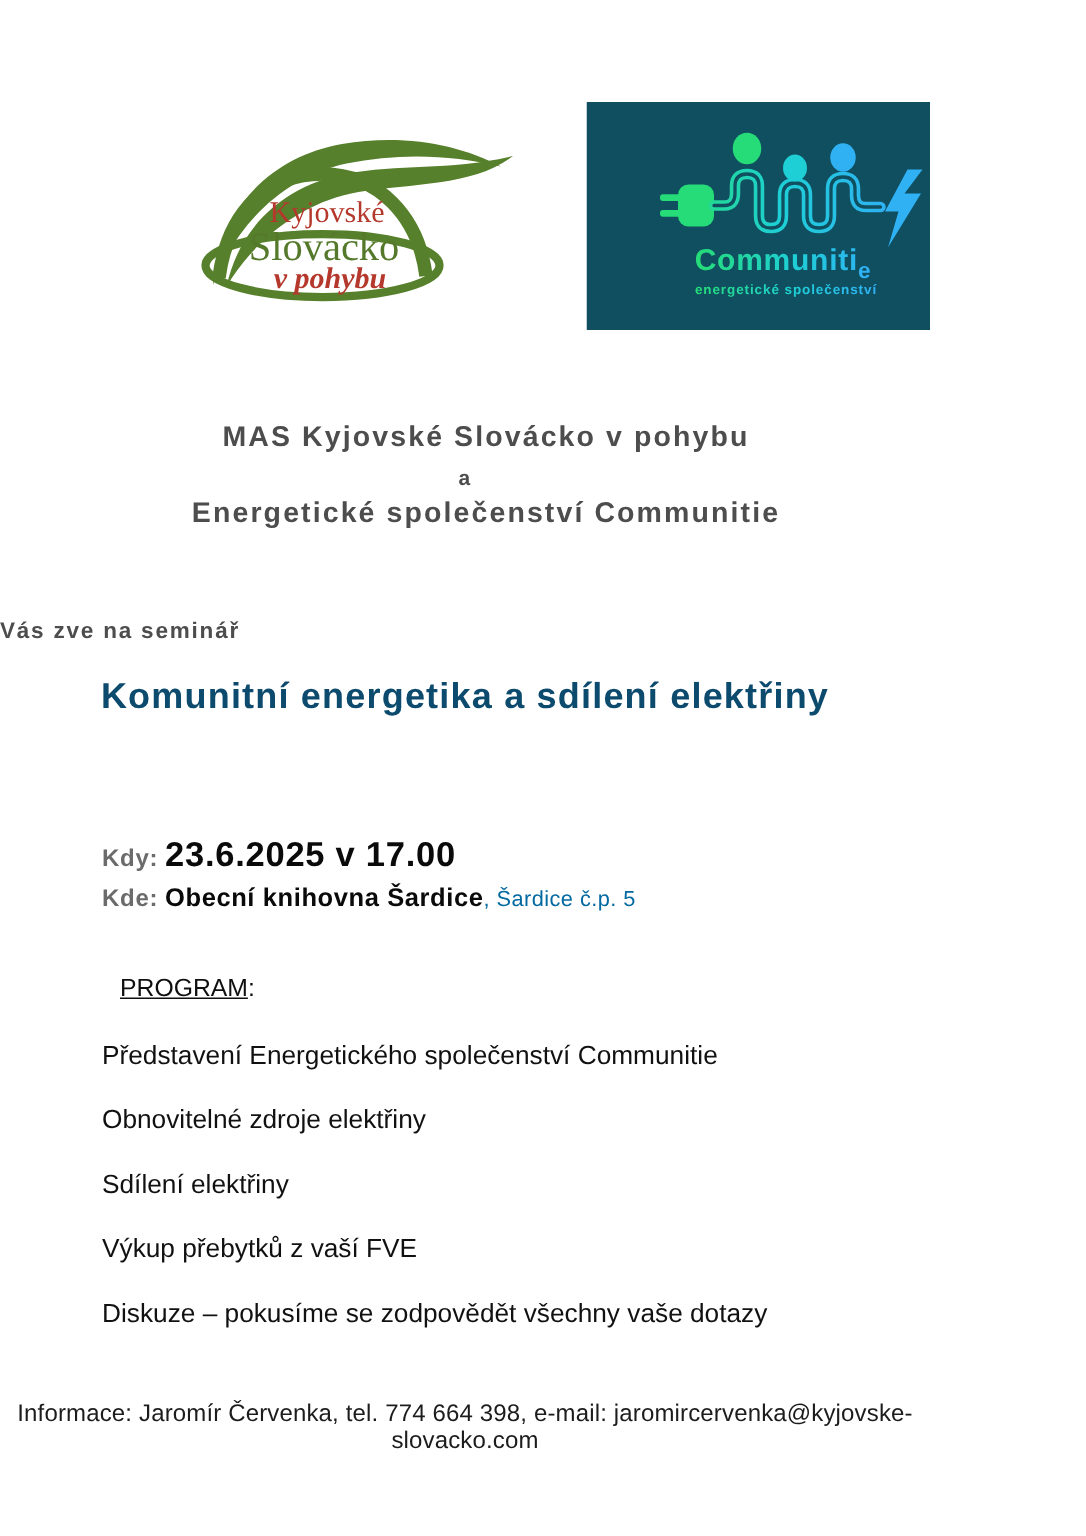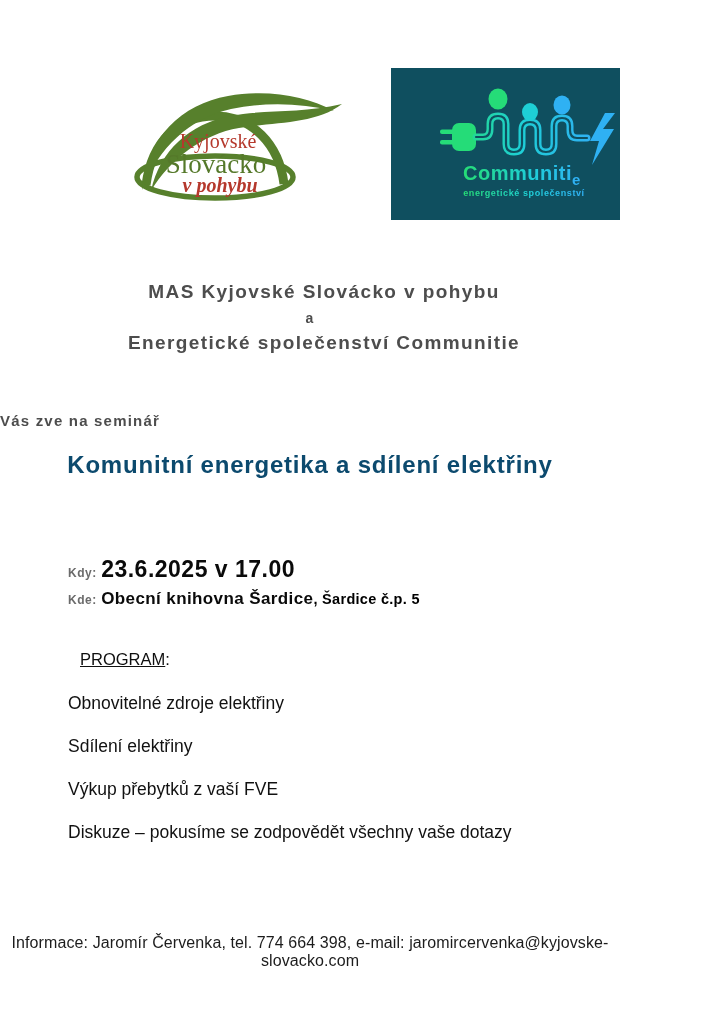--- a/index.html
+++ b/index.html
@@ -20,24 +20,24 @@
   .org-block{position:absolute;left:0;top:281px;width:100%;text-align:center;color:#4d4d4d;font-weight:bold;}
   .org-line{font-size:19px;letter-spacing:1.4px;margin-left:28px;}
   .org-conj{font-size:14px;letter-spacing:1px;margin:7px 0 6px 0;}
   .invite-lead{position:absolute;left:0;top:412px;width:100%;text-align:left;
     color:#4d4d4d;font-weight:bold;font-size:15px;letter-spacing:1.2px;}
   .invite-title{position:absolute;left:0;top:451px;width:100%;text-align:center;
     color:#0c4a6e;font-weight:bold;font-size:24px;letter-spacing:0.8px;}
   
   .detail-when{position:absolute;left:68px;top:556px;}
   .detail-where{position:absolute;left:68px;top:589px;}
-  .detail-label{font-size:12px;font-weight:bold;color:#6b6b6b;letter-spacing:0.5px;}
+  .detail-label{font-size:16px;font-weight:bold;color:#6b6b6b;letter-spacing:0.5px;}
   .when-value{font-size:23px;font-weight:bold;color:#0a0a0a;letter-spacing:0.5px;}
   .where-value{font-size:17px;font-weight:bold;color:#0a0a0a;letter-spacing:0.4px;margin-top:22px;}
-  .where-suffix{font-size:14.5px;font-weight:bold;color:#000000;letter-spacing:0.3px;}
+  .where-suffix{font-size:14.5px;font-weight:normal;color:#0369a1;letter-spacing:0.3px;}
   
   .program-heading{position:absolute;left:68px;top:650px;font-size:16.5px;color:#0f0f0f;margin-left:12px;}
   .program-heading .u{text-decoration:underline;}
   .program-list{position:absolute;left:68px;top:694px;width:600px;}
   .program-item{font-size:17.5px;color:#111111;margin-bottom:25px;line-height:18px;}
   
   .footer-note{position:absolute;left:0;top:934px;width:100%;text-align:center;
     font-size:16px;color:#1c1c1c;letter-spacing:0.1px;}
 </style>
 </head>
@@ -106,20 +106,21 @@
     <span class="detail-label">Kdy:</span>
     <span class="when-value">23.6.2025 v 17.00</span>
   </div>
   <div class="detail-where">
     <span class="detail-label">Kde:</span>
     <span class="where-value">Obecní knihovna Šardice</span><span class="where-suffix">, Šardice č.p. 5</span>
   </div>
 
   <div class="program-heading"><span class="u">PROGRAM</span><span>:</span></div>
   <div class="program-list">
+    <div class="program-item">Představení Energetického společenství Communitie</div>
     <div class="program-item">Obnovitelné zdroje elektřiny</div>
     <div class="program-item">Sdílení elektřiny</div>
     <div class="program-item">Výkup přebytků z vaší FVE</div>
     <div class="program-item">Diskuze – pokusíme se zodpovědět všechny vaše dotazy</div>
   </div>
 
   <div class="footer-note">Informace: Jaromír Červenka, tel. 774 664 398, e-mail: jaromircervenka@kyjovske-slovacko.com</div>
 
 </div>
 

